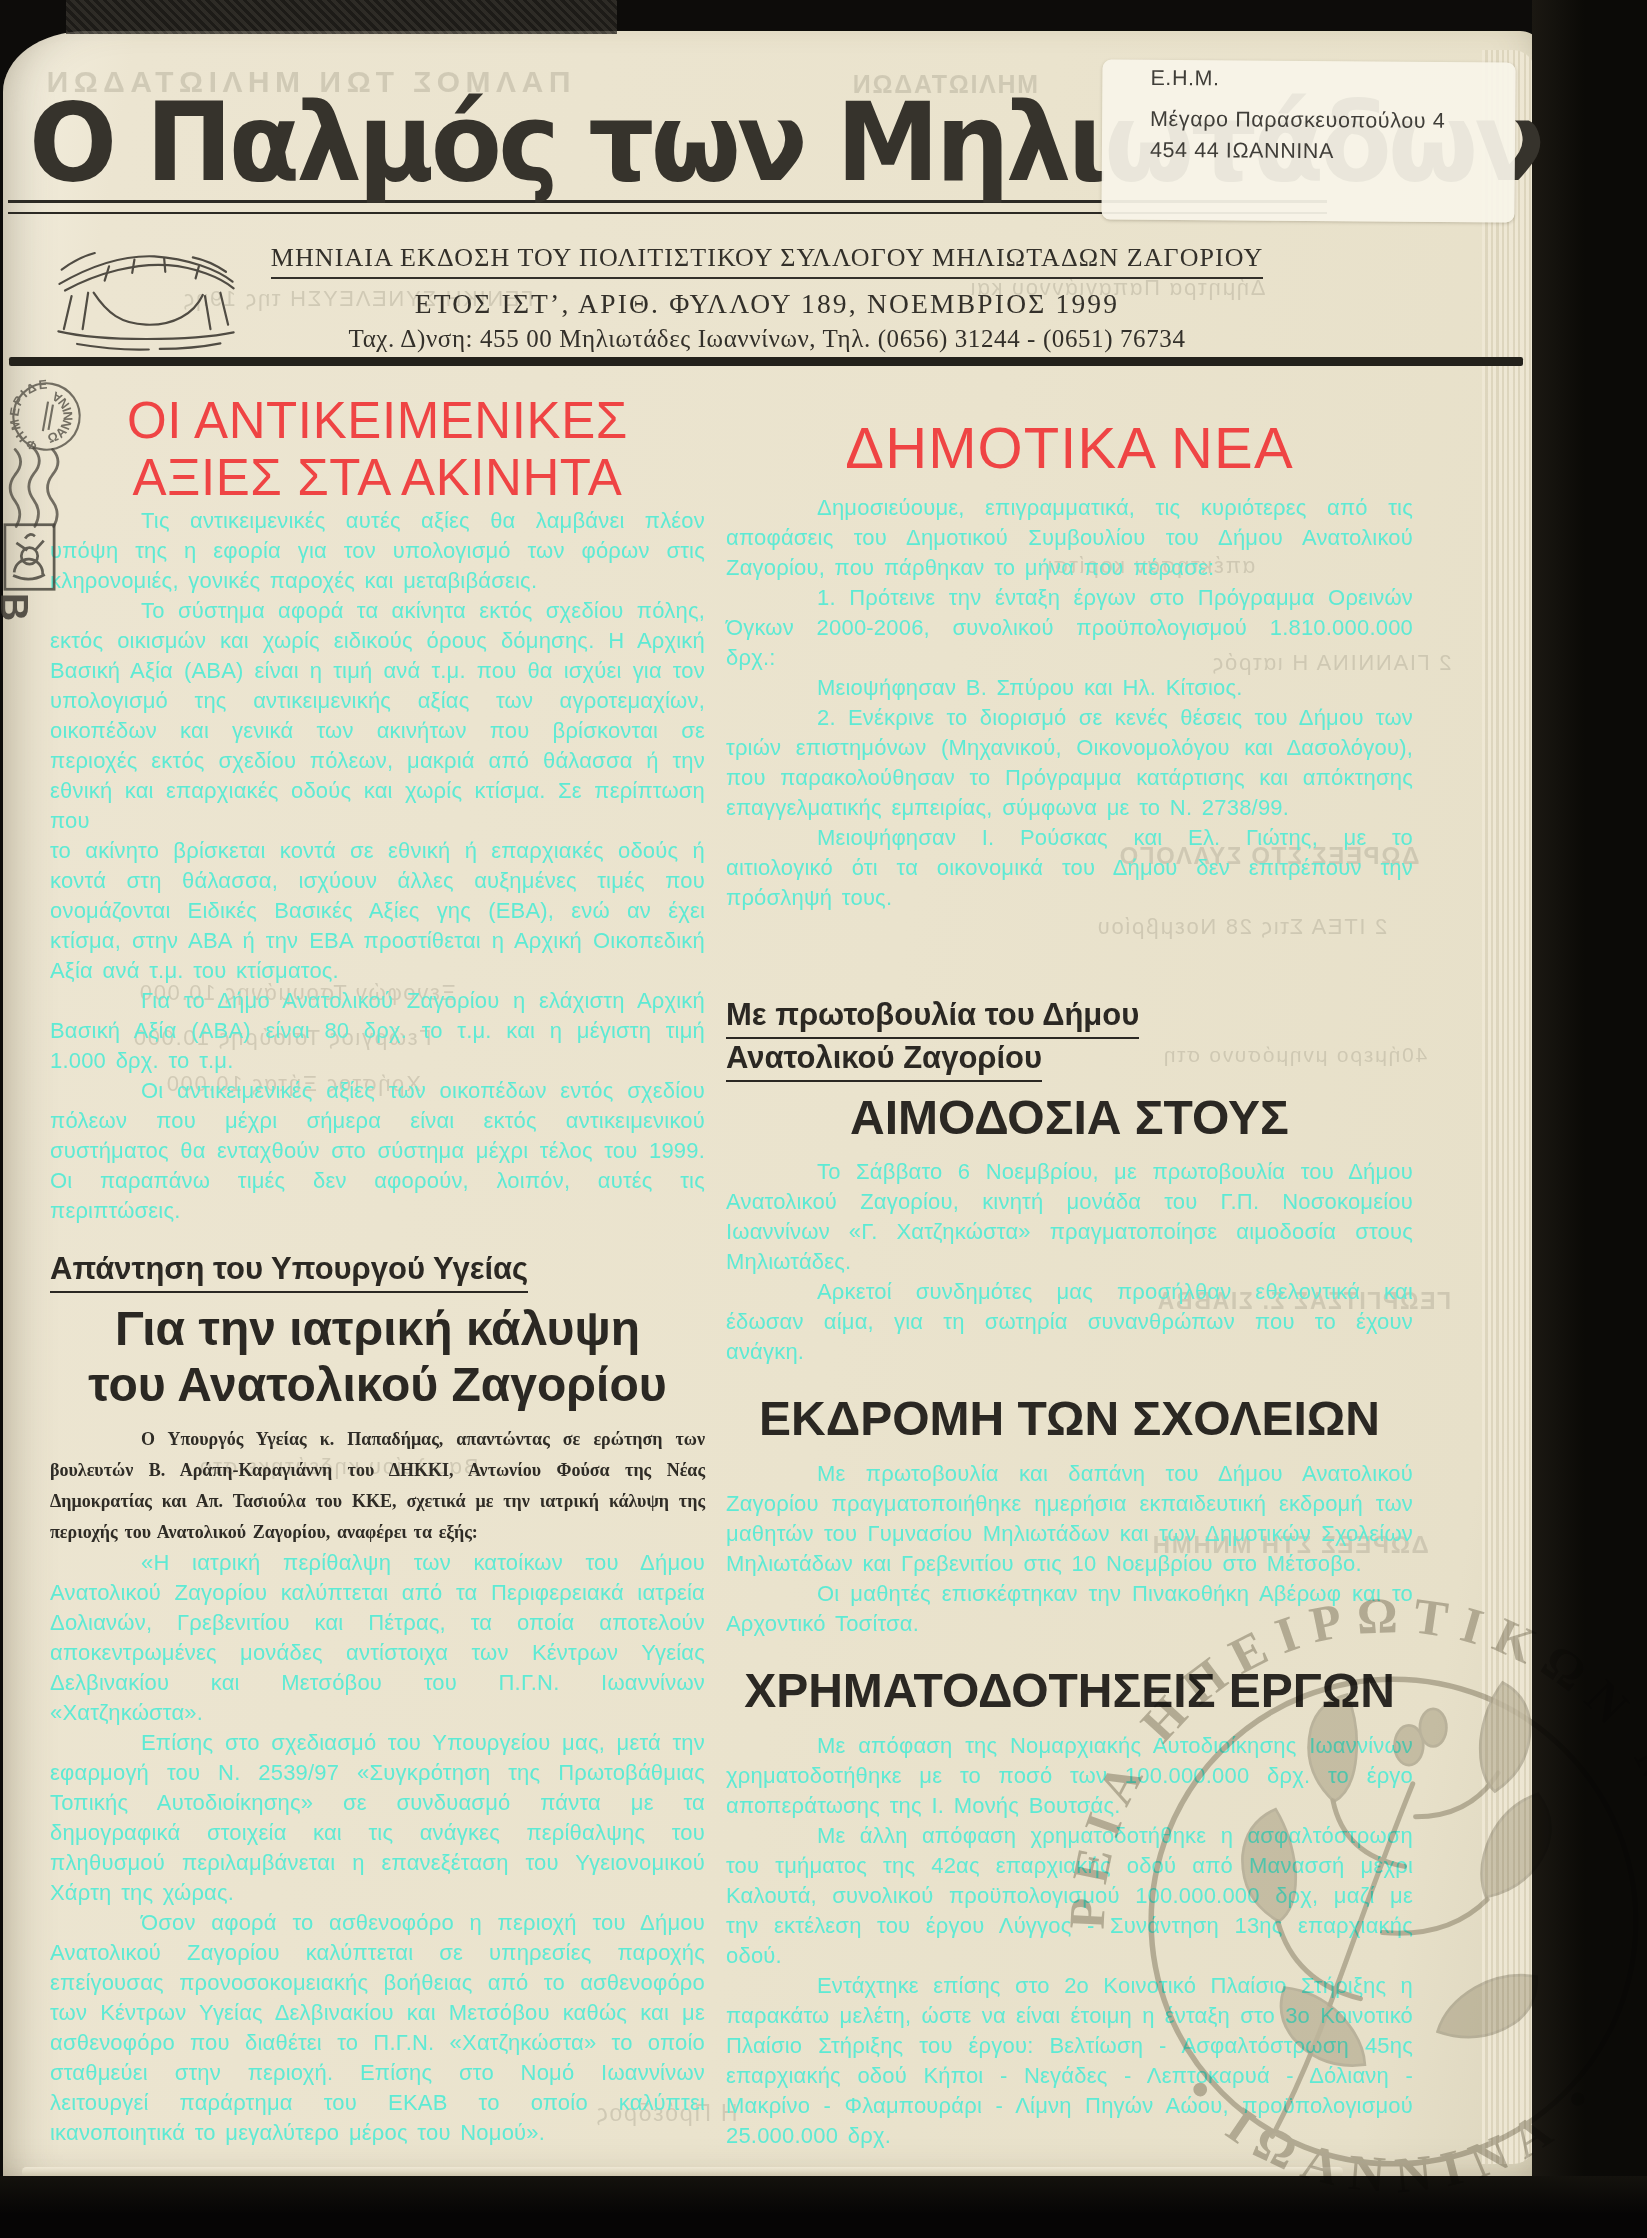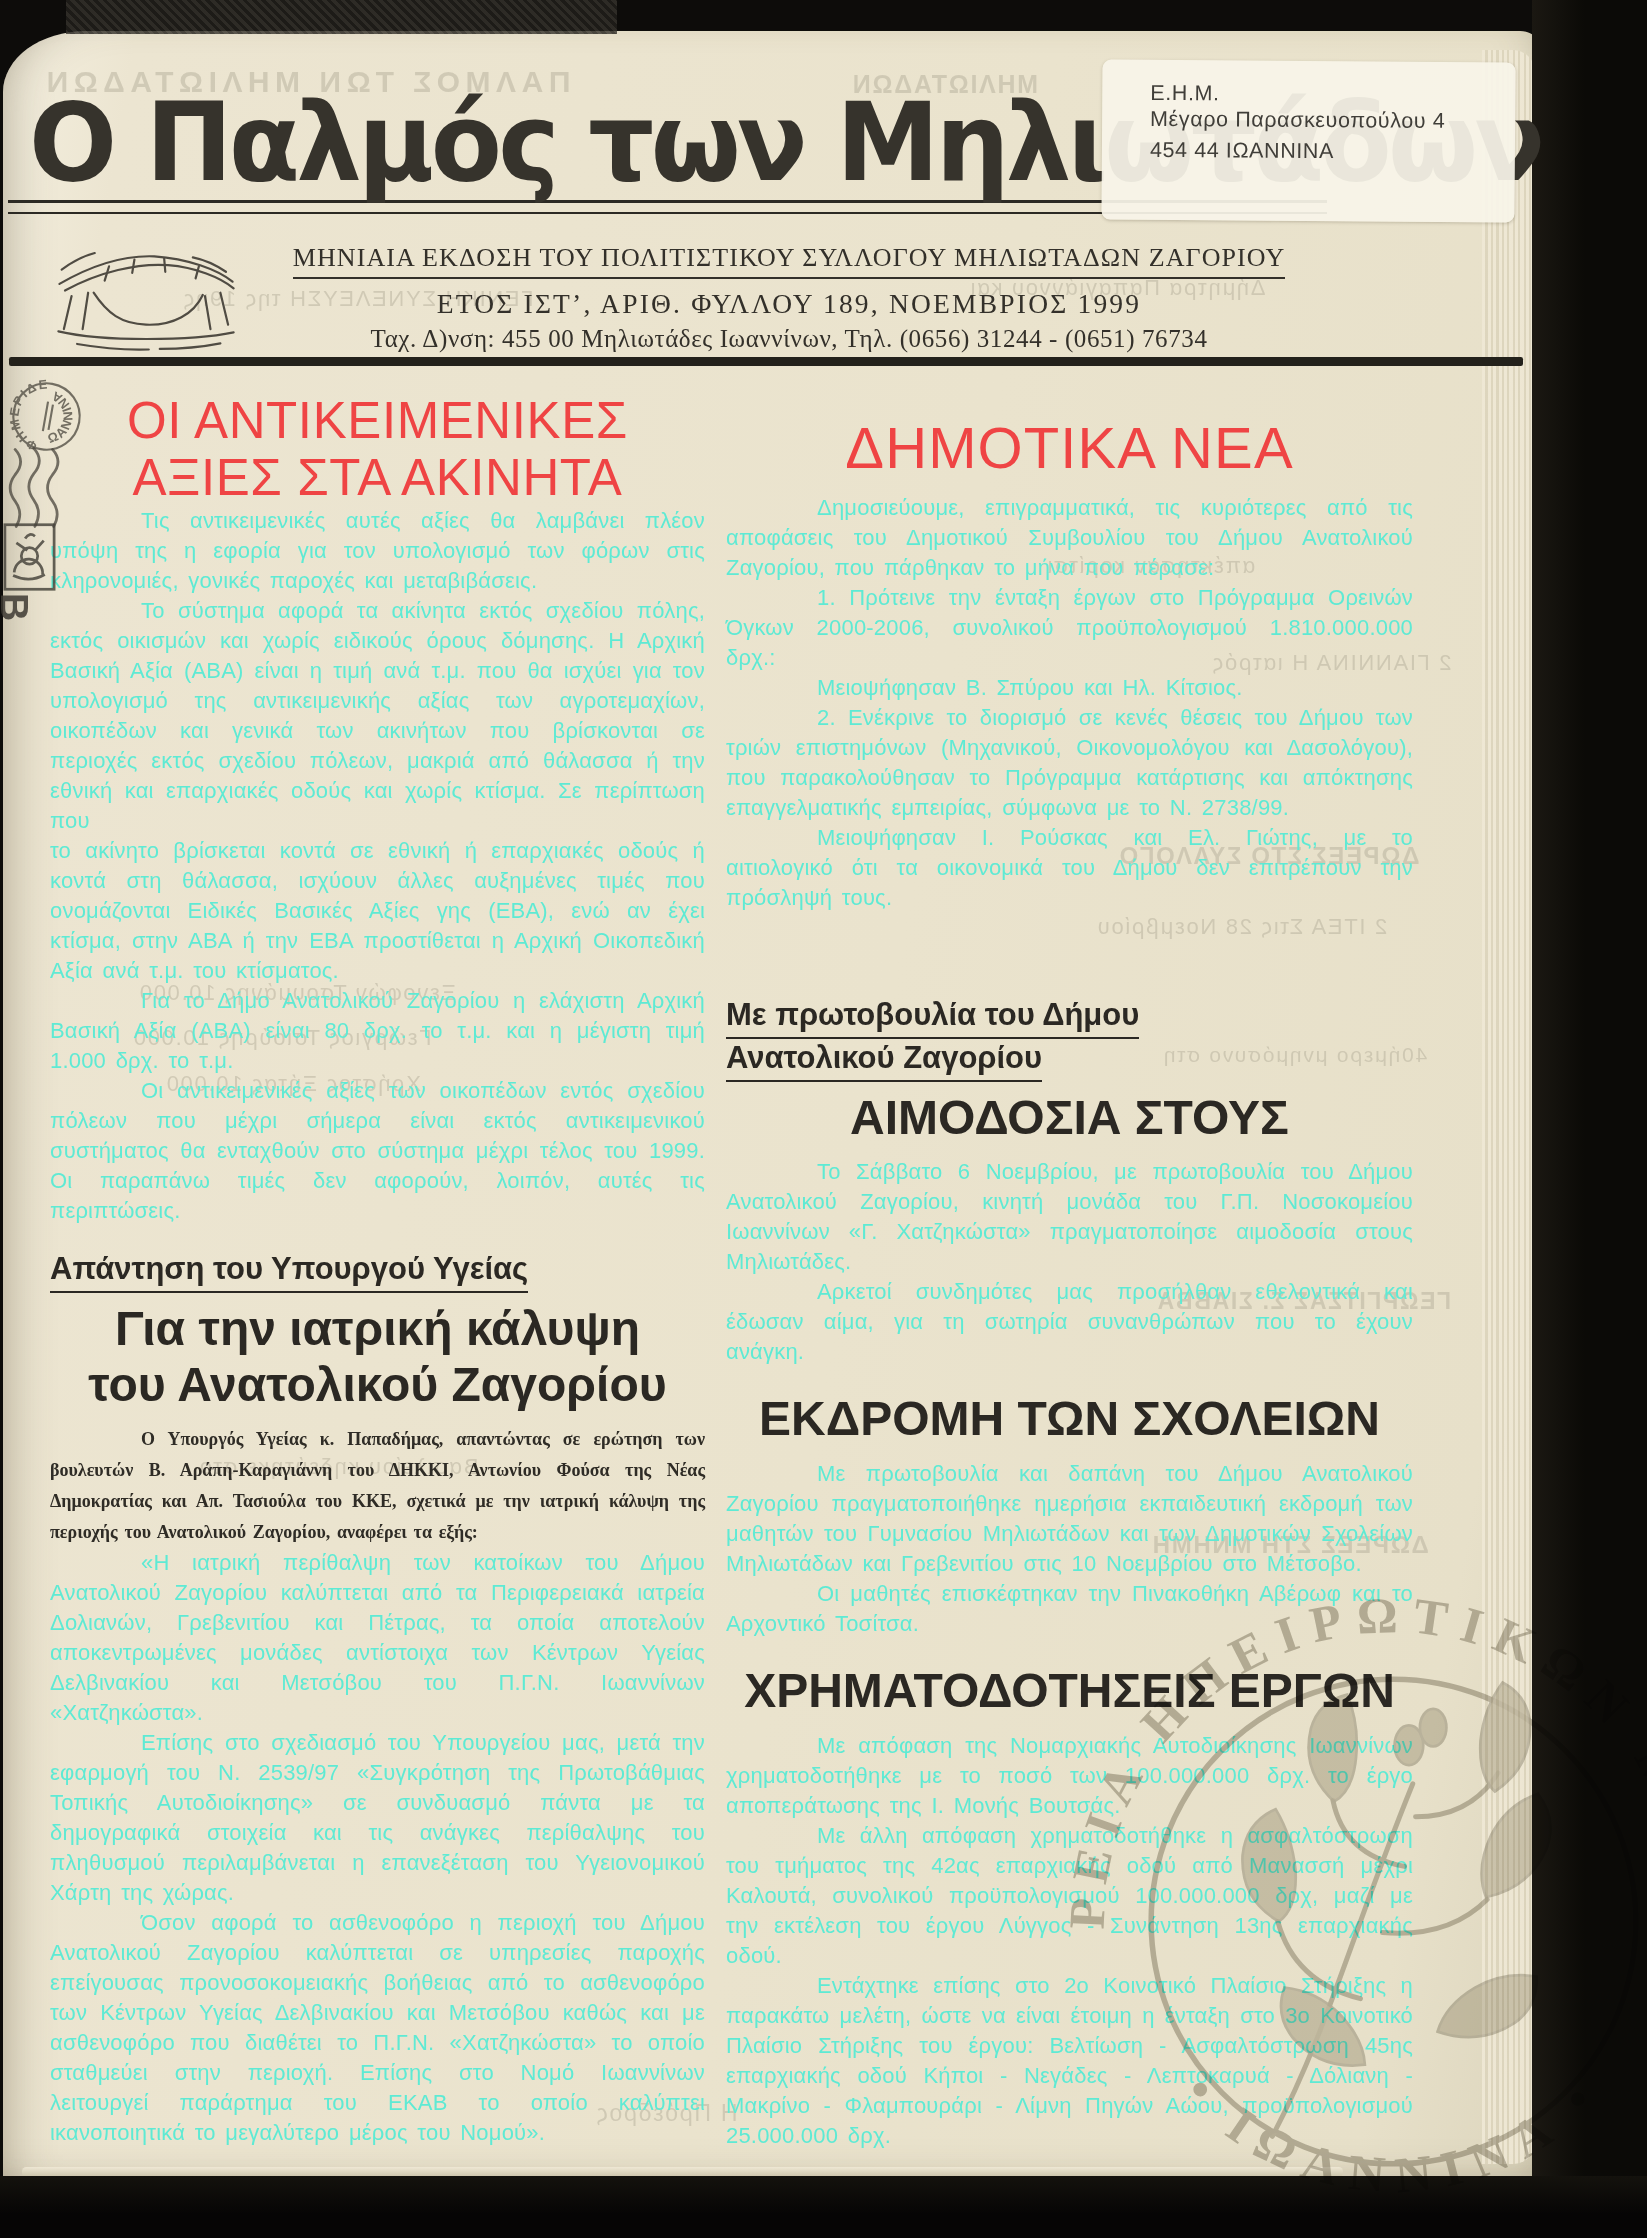--- a/index.html
+++ b/index.html
@@ -23,21 +23,21 @@
     background:linear-gradient(to bottom,#f2ecd9,#c9c1a6);opacity:.8;border-radius:4.4px;}
   
   .bleed{position:absolute;color:#b6b09c;opacity:.5;transform:scaleX(-1);
     white-space:nowrap;letter-spacing:1.7px;}
   
   #masthead{position:absolute;left:29px;top:80px;font-family:"DejaVu Sans",sans-serif;
     font-weight:bold;font-size:108px;letter-spacing:-3.9px;white-space:nowrap;
     transform:scaleX(.96);transform-origin:left top;color:#36332c;z-index:3;}
   #double-rule{position:absolute;left:7.7px;top:200px;width:1319px;height:9.4px;
     border-top:3.3px solid #2c2a24;border-bottom:2.8px solid #2c2a24;z-index:2;}
-  #pubinfo{position:absolute;left:156px;top:243px;width:1266px;text-align:center;
+  #pubinfo{position:absolute;left:134px;top:243px;width:1266px;text-align:center;
     font-family:"Liberation Serif",serif;color:#33302a;z-index:3;}
   #pub-line1{display:inline-block;font-size:26px;letter-spacing:1.1px;
     border-bottom:2.2px solid #33302a;padding-bottom:4.4px;}
   #pub-line2{font-size:27.5px;letter-spacing:2.2px;margin-top:8.8px;}
   #pub-line3{font-size:25px;letter-spacing:0.6px;margin-top:4.4px;}
   #thick-rule{position:absolute;left:8.8px;top:357px;width:1514px;height:8.8px;
     background:#23211b;border-radius:2.2px;z-index:2;}
   
   #sticker{position:absolute;left:1102px;top:61px;width:413px;height:160px;
     background:rgba(248,244,232,.93);border-radius:8.8px;transform:rotate(.4deg);
@@ -115,21 +115,21 @@
 
   <div id="pubinfo">
     <div><span id="pub-line1">ΜΗΝΙΑΙΑ  ΕΚΔΟΣΗ  ΤΟΥ ΠΟΛΙΤΙΣΤΙΚΟΥ ΣΥΛΛΟΓΟΥ ΜΗΛΙΩΤΑΔΩΝ ΖΑΓΟΡΙΟΥ</span></div>
     <div id="pub-line2">ΕΤΟΣ  ΙΣΤ’,  ΑΡΙΘ.  ΦΥΛΛΟΥ 189, ΝΟΕΜΒΡΙΟΣ  1999</div>
     <div id="pub-line3">Ταχ. Δ)νση: 455 00 Μηλιωτάδες Ιωαννίνων,   Τηλ. (0656) 31244  -  (0651) 76734</div>
   </div>
 
   <div id="thick-rule"></div>
 
   <div id="sticker">
-    <span class="lbl" style="top:21px;">Ε.Η.Μ.</span>
+    <span class="lbl" style="top:6px;">Ε.Η.Μ.</span>
     <span class="lbl" style="top:47px;">Μέγαρο Παρασκευοπούλου 4</span>
     <span class="lbl" style="top:78px;">454 44 ΙΩΑΝΝΙΝΑ</span>
   </div>
 
   <svg class="mark" style="left:-6.6px;top:363px;" width="107" height="107" viewBox="0 0 200 200">
     <g transform="rotate(-80 100 100)" fill="#555147" opacity=".8">
       <circle cx="100" cy="100" r="62" fill="none" stroke="#555147" stroke-width="4"></circle>
       <defs>
         <path id="pmTop" d="M48,100 A52,52 0 0 1 152,100"></path>
         <path id="pmBot" d="M52,112 A50,50 0 0 0 148,112"></path>

